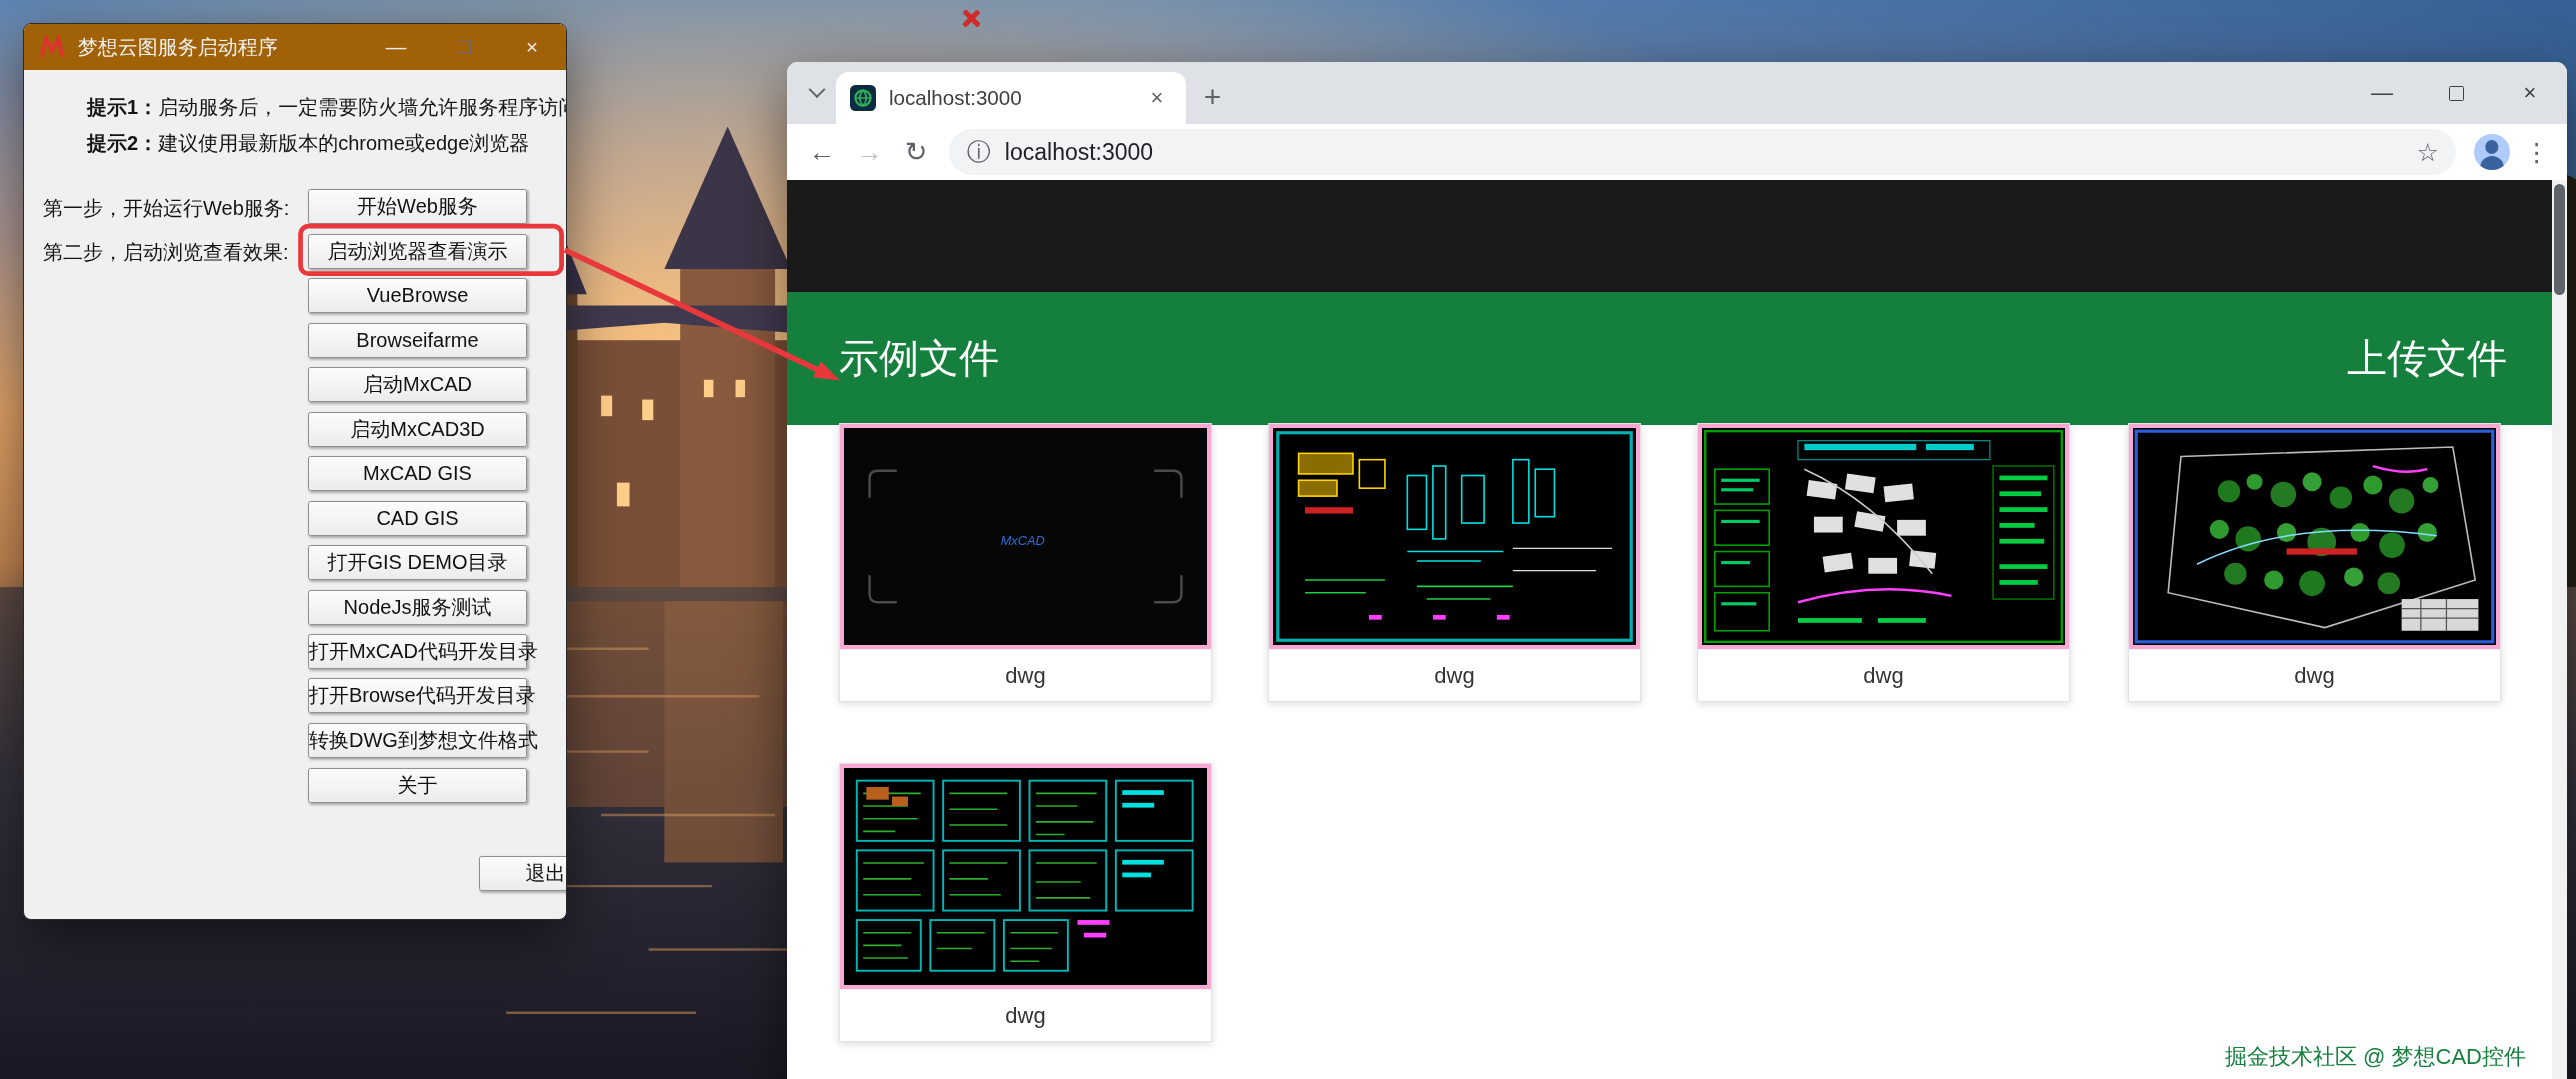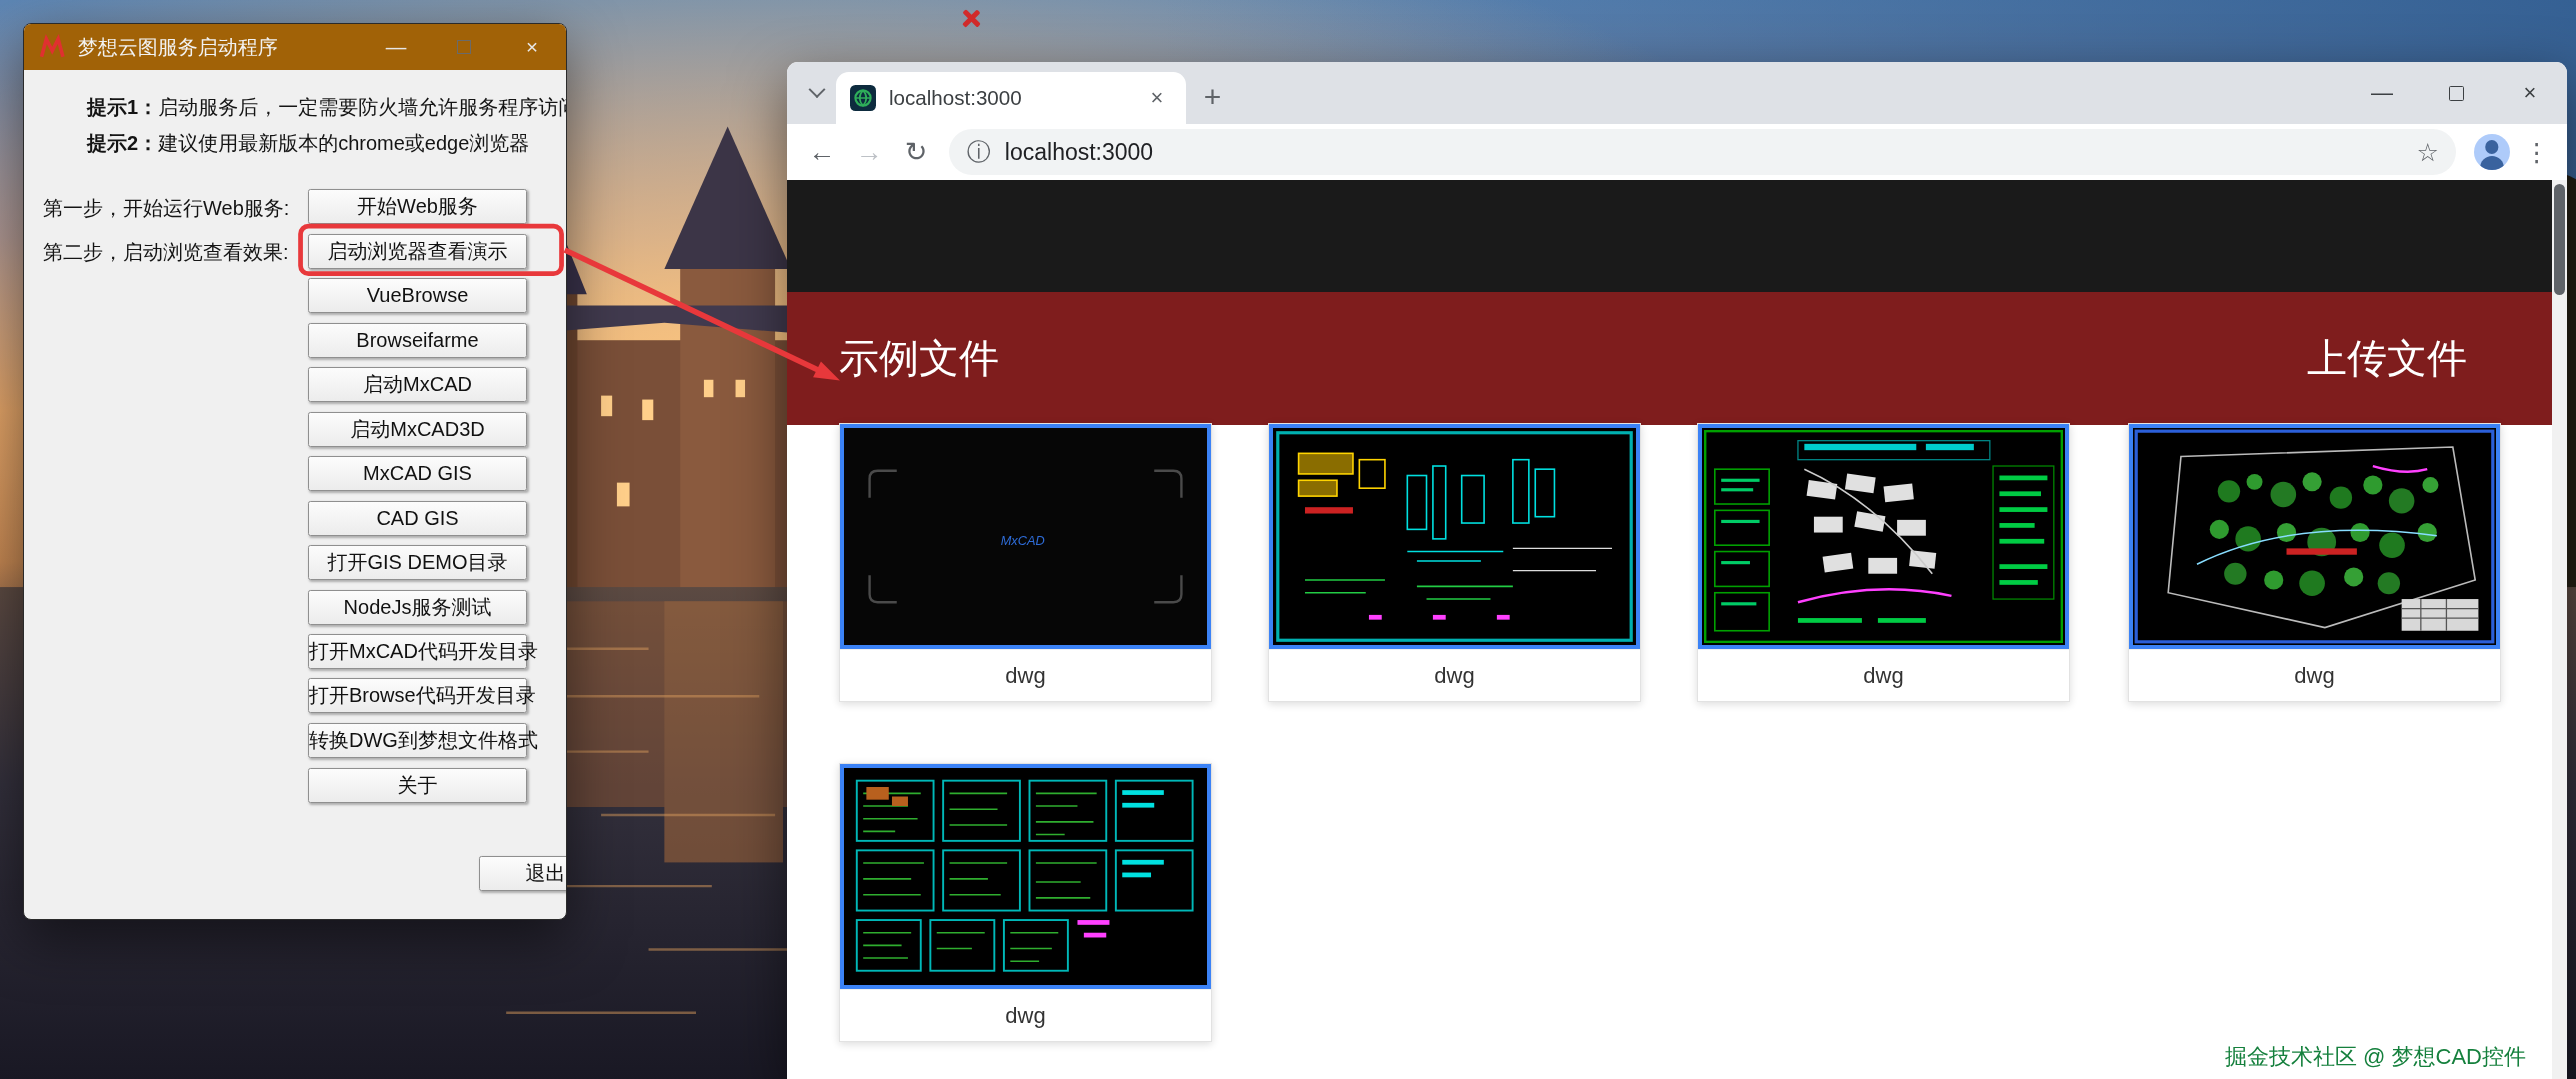--- a/index.html
+++ b/index.html
@@ -72,28 +72,28 @@
   .avatar::before { content:""; position:absolute; left:50%; top:6.3px; transform:translateX(-50%);
                     width:13.4px; height:13.4px; border-radius:50%; background:#39629e; }
   .avatar::after { content:""; position:absolute; left:50%; top:22px; transform:translateX(-50%);
                    width:24px; height:16px; border-radius:12px 12px 0 0; background:#39629e; }
   .menu-dots { width:35px; height:44px; display:flex; align-items:center; justify-content:center;
                font-size:25px; color:#5f6368; flex:0 0 auto; }
 
   
   .page { position:relative; height:903px; background:#fff; overflow:hidden; }
   .band { height:112px; background:#1a1a1a; }
-  .page-header { height:133px; background:#7f1d1d; display:flex; align-items:center;
-                 justify-content:space-between; padding:0 100px 0 52px; color:#fff; }
+  .page-header { height:133px; background:#15803d; display:flex; align-items:center;
+                 justify-content:space-between; padding:0 60px 0 52px; color:#fff; }
   .page-header .hdr-left { font-size:40px; }
   .page-header .hdr-right { font-size:40px; cursor:pointer; }
   .cards { position:absolute; left:0; top:217px; right:0; bottom:0; }
   .card { position:absolute; width:373px; background:#fff; border:0.8px solid #e2e2e2;
           box-shadow:0 2.4px 8px rgba(0,0,0,.14); cursor:pointer; }
-  .thumb { height:225px; background:#3b82f6; padding:4px; }
+  .thumb { height:225px; background:#f9a8d4; padding:4px; }
   .thumb svg { width:100%; height:100%; display:block; background:#000; }
   .card-label { height:52px; display:flex; align-items:center; justify-content:center;
                 font-size:22px; color:#333; border-top:0.8px solid #f0f0f0; }
   .watermark { position:absolute; right:41px; bottom:11px; font-size:22px; color:#15803d; }
   .scrollbar { position:absolute; right:0; top:0; width:15px; height:100%; background:#f1f1f1; }
   .sthumb { position:absolute; left:2.4px; right:2.4px; top:4px; height:111px; background:#5f6368; border-radius:6.3px; }
 
   
   .annotation { position:absolute; inset:0; z-index:50; pointer-events:none; }
 </style>

